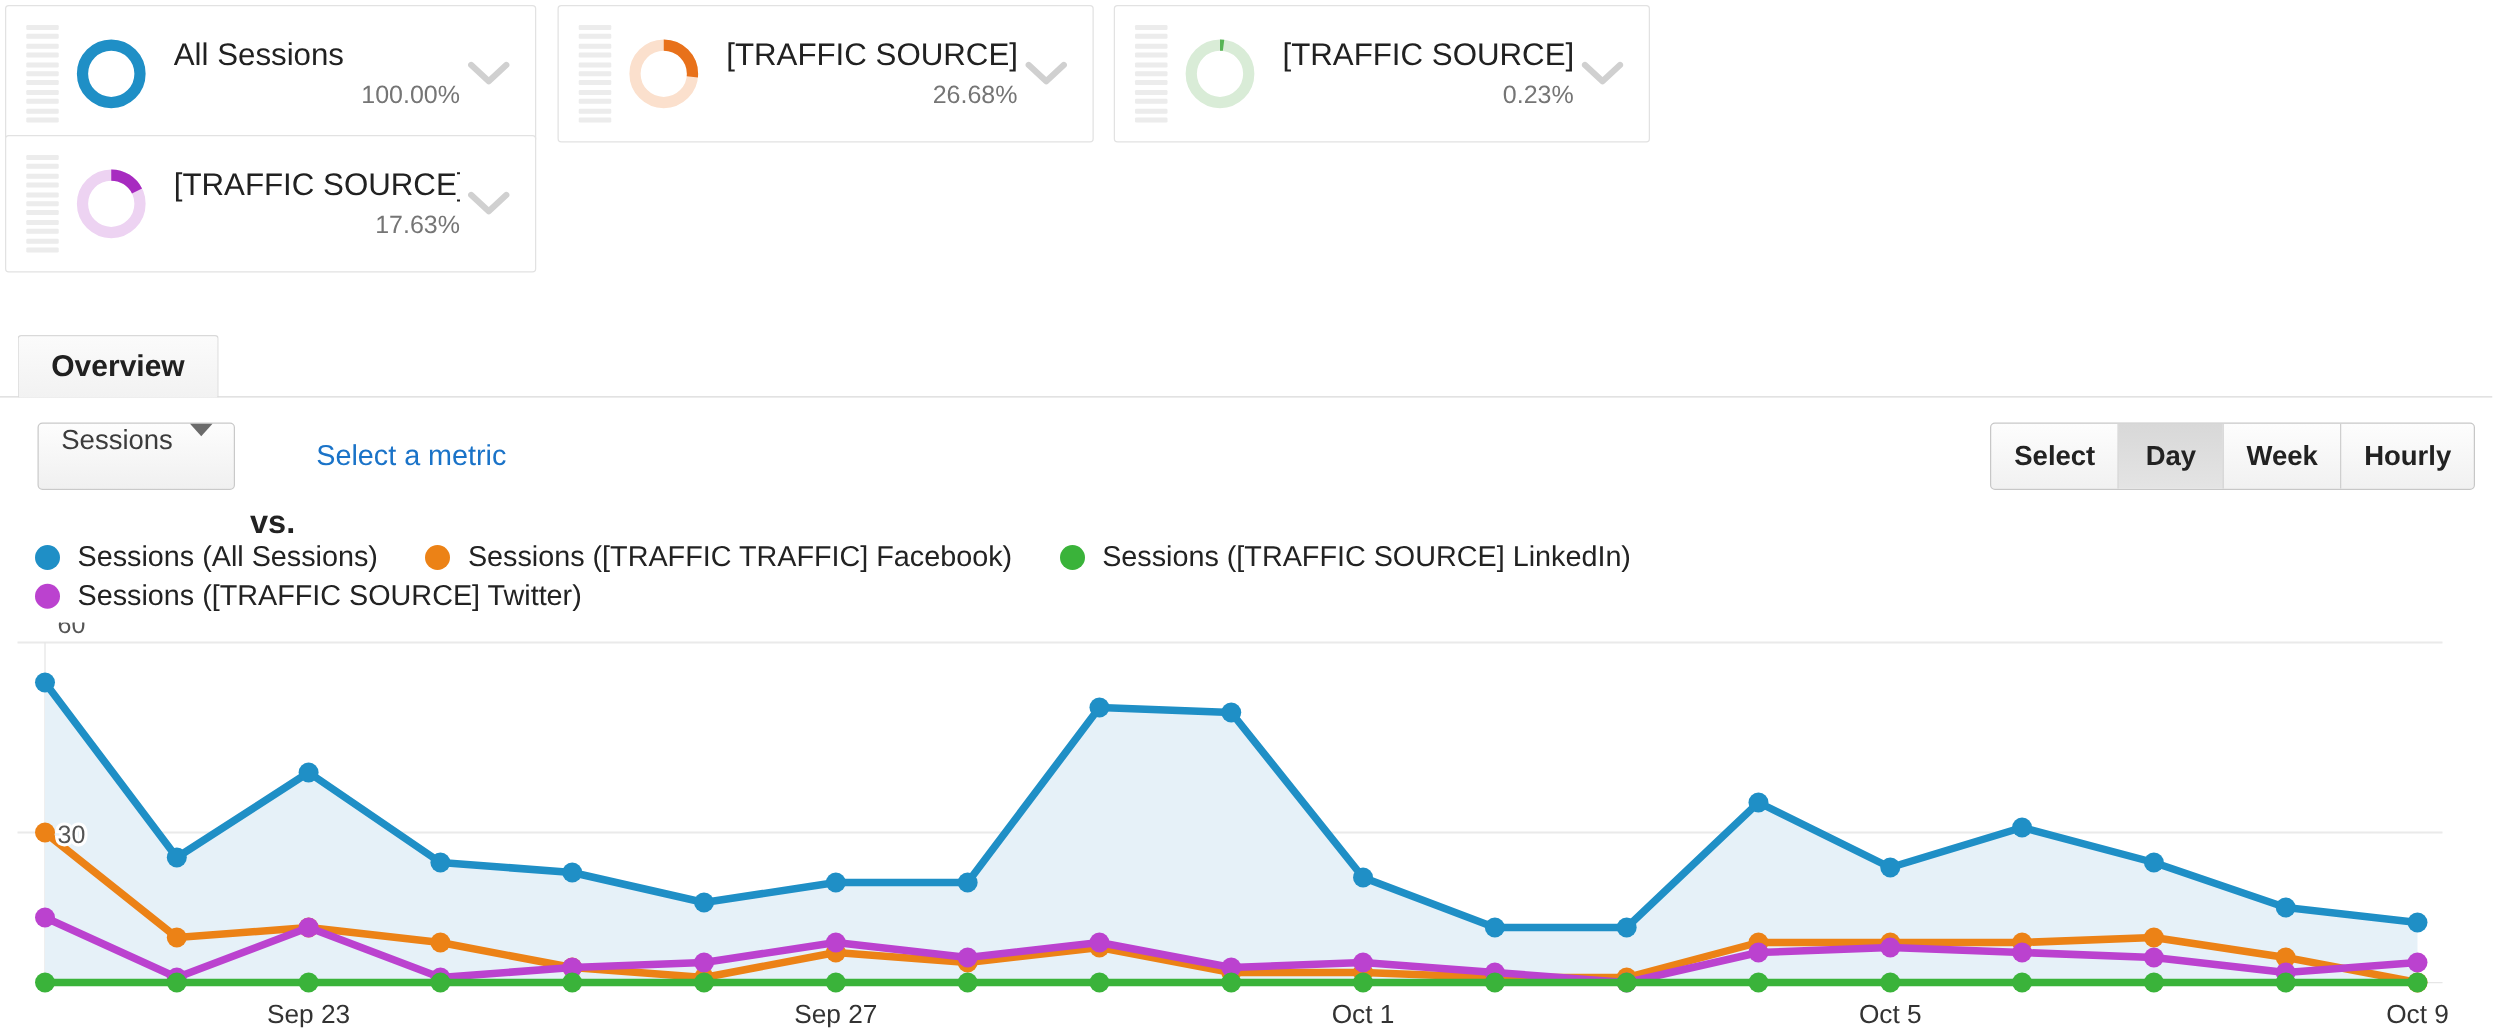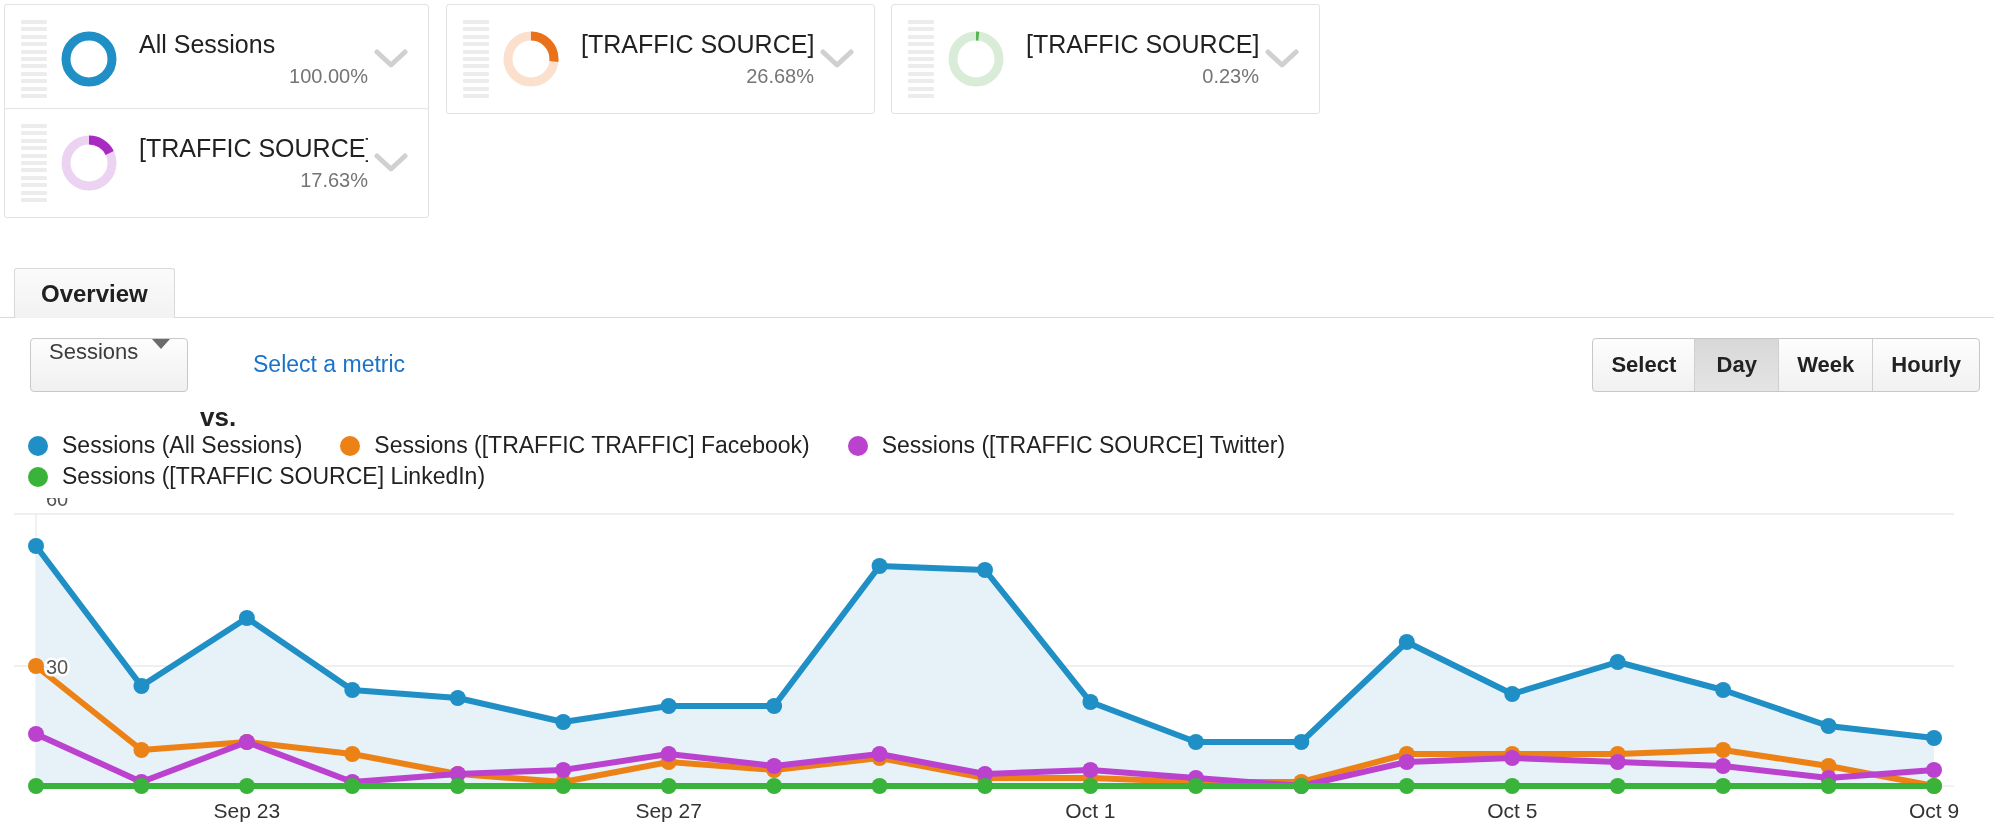--- a/index.html
+++ b/index.html
@@ -271,26 +271,26 @@
   <div class="legend" id="legend">
       <div class="legend-item">
         <span class="legend-dot" style="background: rgb(31, 143, 198);"></span>
         <span class="legend-label">Sessions (All Sessions)</span>
       </div>
       <div class="legend-item">
         <span class="legend-dot" style="background: rgb(236, 130, 22);"></span>
         <span class="legend-label">Sessions ([TRAFFIC TRAFFIC] Facebook)</span>
       </div>
       <div class="legend-item">
+        <span class="legend-dot" style="background: rgb(58, 179, 58);"></span>
+        <span class="legend-label">Sessions ([TRAFFIC SOURCE] LinkedIn)</span>
+      </div>
+      <div class="legend-item">
         <span class="legend-dot" style="background: rgb(187, 66, 207);"></span>
         <span class="legend-label">Sessions ([TRAFFIC SOURCE] Twitter)</span>
-      </div>
-      <div class="legend-item">
-        <span class="legend-dot" style="background: rgb(58, 179, 58);"></span>
-        <span class="legend-label">Sessions ([TRAFFIC SOURCE] LinkedIn)</span>
       </div>
     </div>
 
   <div class="chart-wrap" id="chart-wrap">
       <svg width="1994" height="324" viewBox="0 0 1994 324">
         <line x1="14" x2="1954" y1="16" y2="16" stroke="#eaeaea" stroke-width="1.5"></line>
         <line x1="14" x2="1954" y1="168" y2="168" stroke="#eaeaea" stroke-width="1.5"></line>
         <line x1="36" x2="1954" y1="288" y2="288" stroke="#e6e6e6" stroke-width="1"></line>
         <line x1="36" x2="36" y1="16" y2="288" stroke="#e6e6e6" stroke-width="1"></line>
         <path d="M 36 48 L 141.44444444444446 188 L 246.88888888888889 120 L 352.3333333333333 192 L 457.77777777777777 200 L 563.2222222222222 224 L 668.6666666666666 208 L 774.1111111111111 208 L 879.5555555555555 68 L 985 72 L 1090.4444444444443 204 L 1195.888888888889 244 L 1301.3333333333333 244 L 1406.7777777777778 144 L 1512.2222222222222 196 L 1617.6666666666667 164 L 1723.111111111111 192 L 1828.5555555555554 228 L 1934 240 L 1934 288 L 36 288 Z" fill="#e6f1f8"></path>

